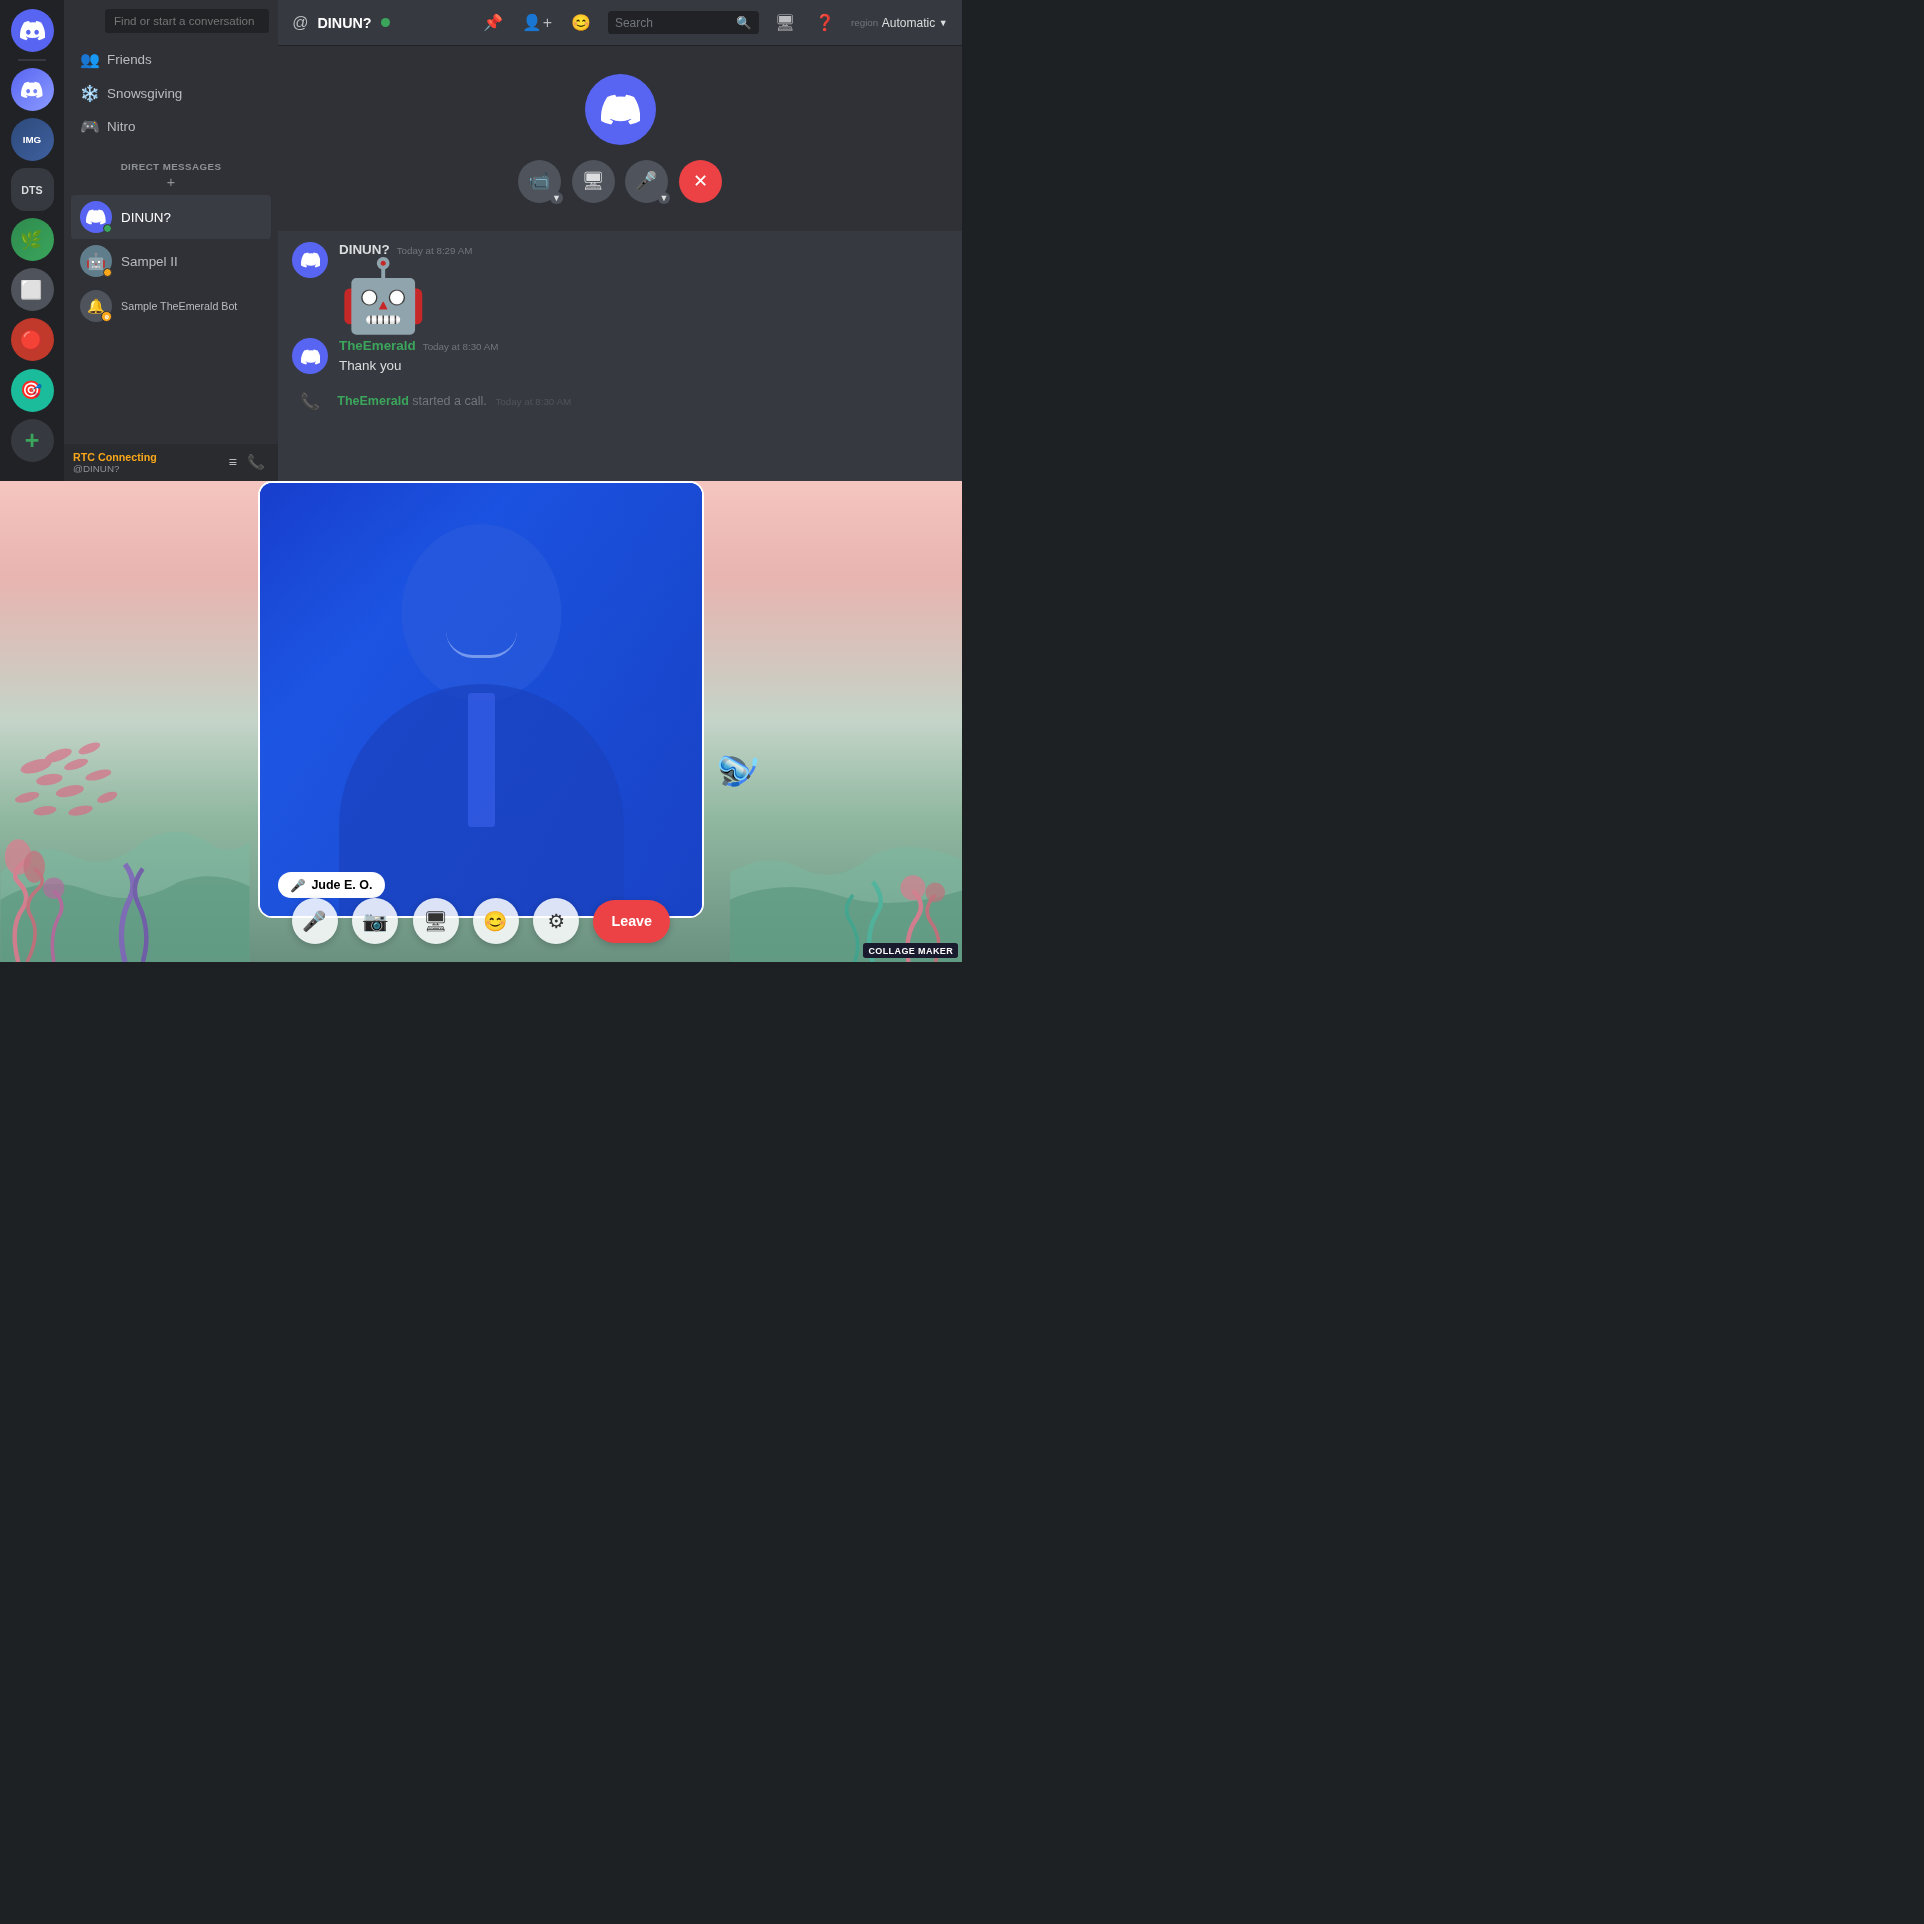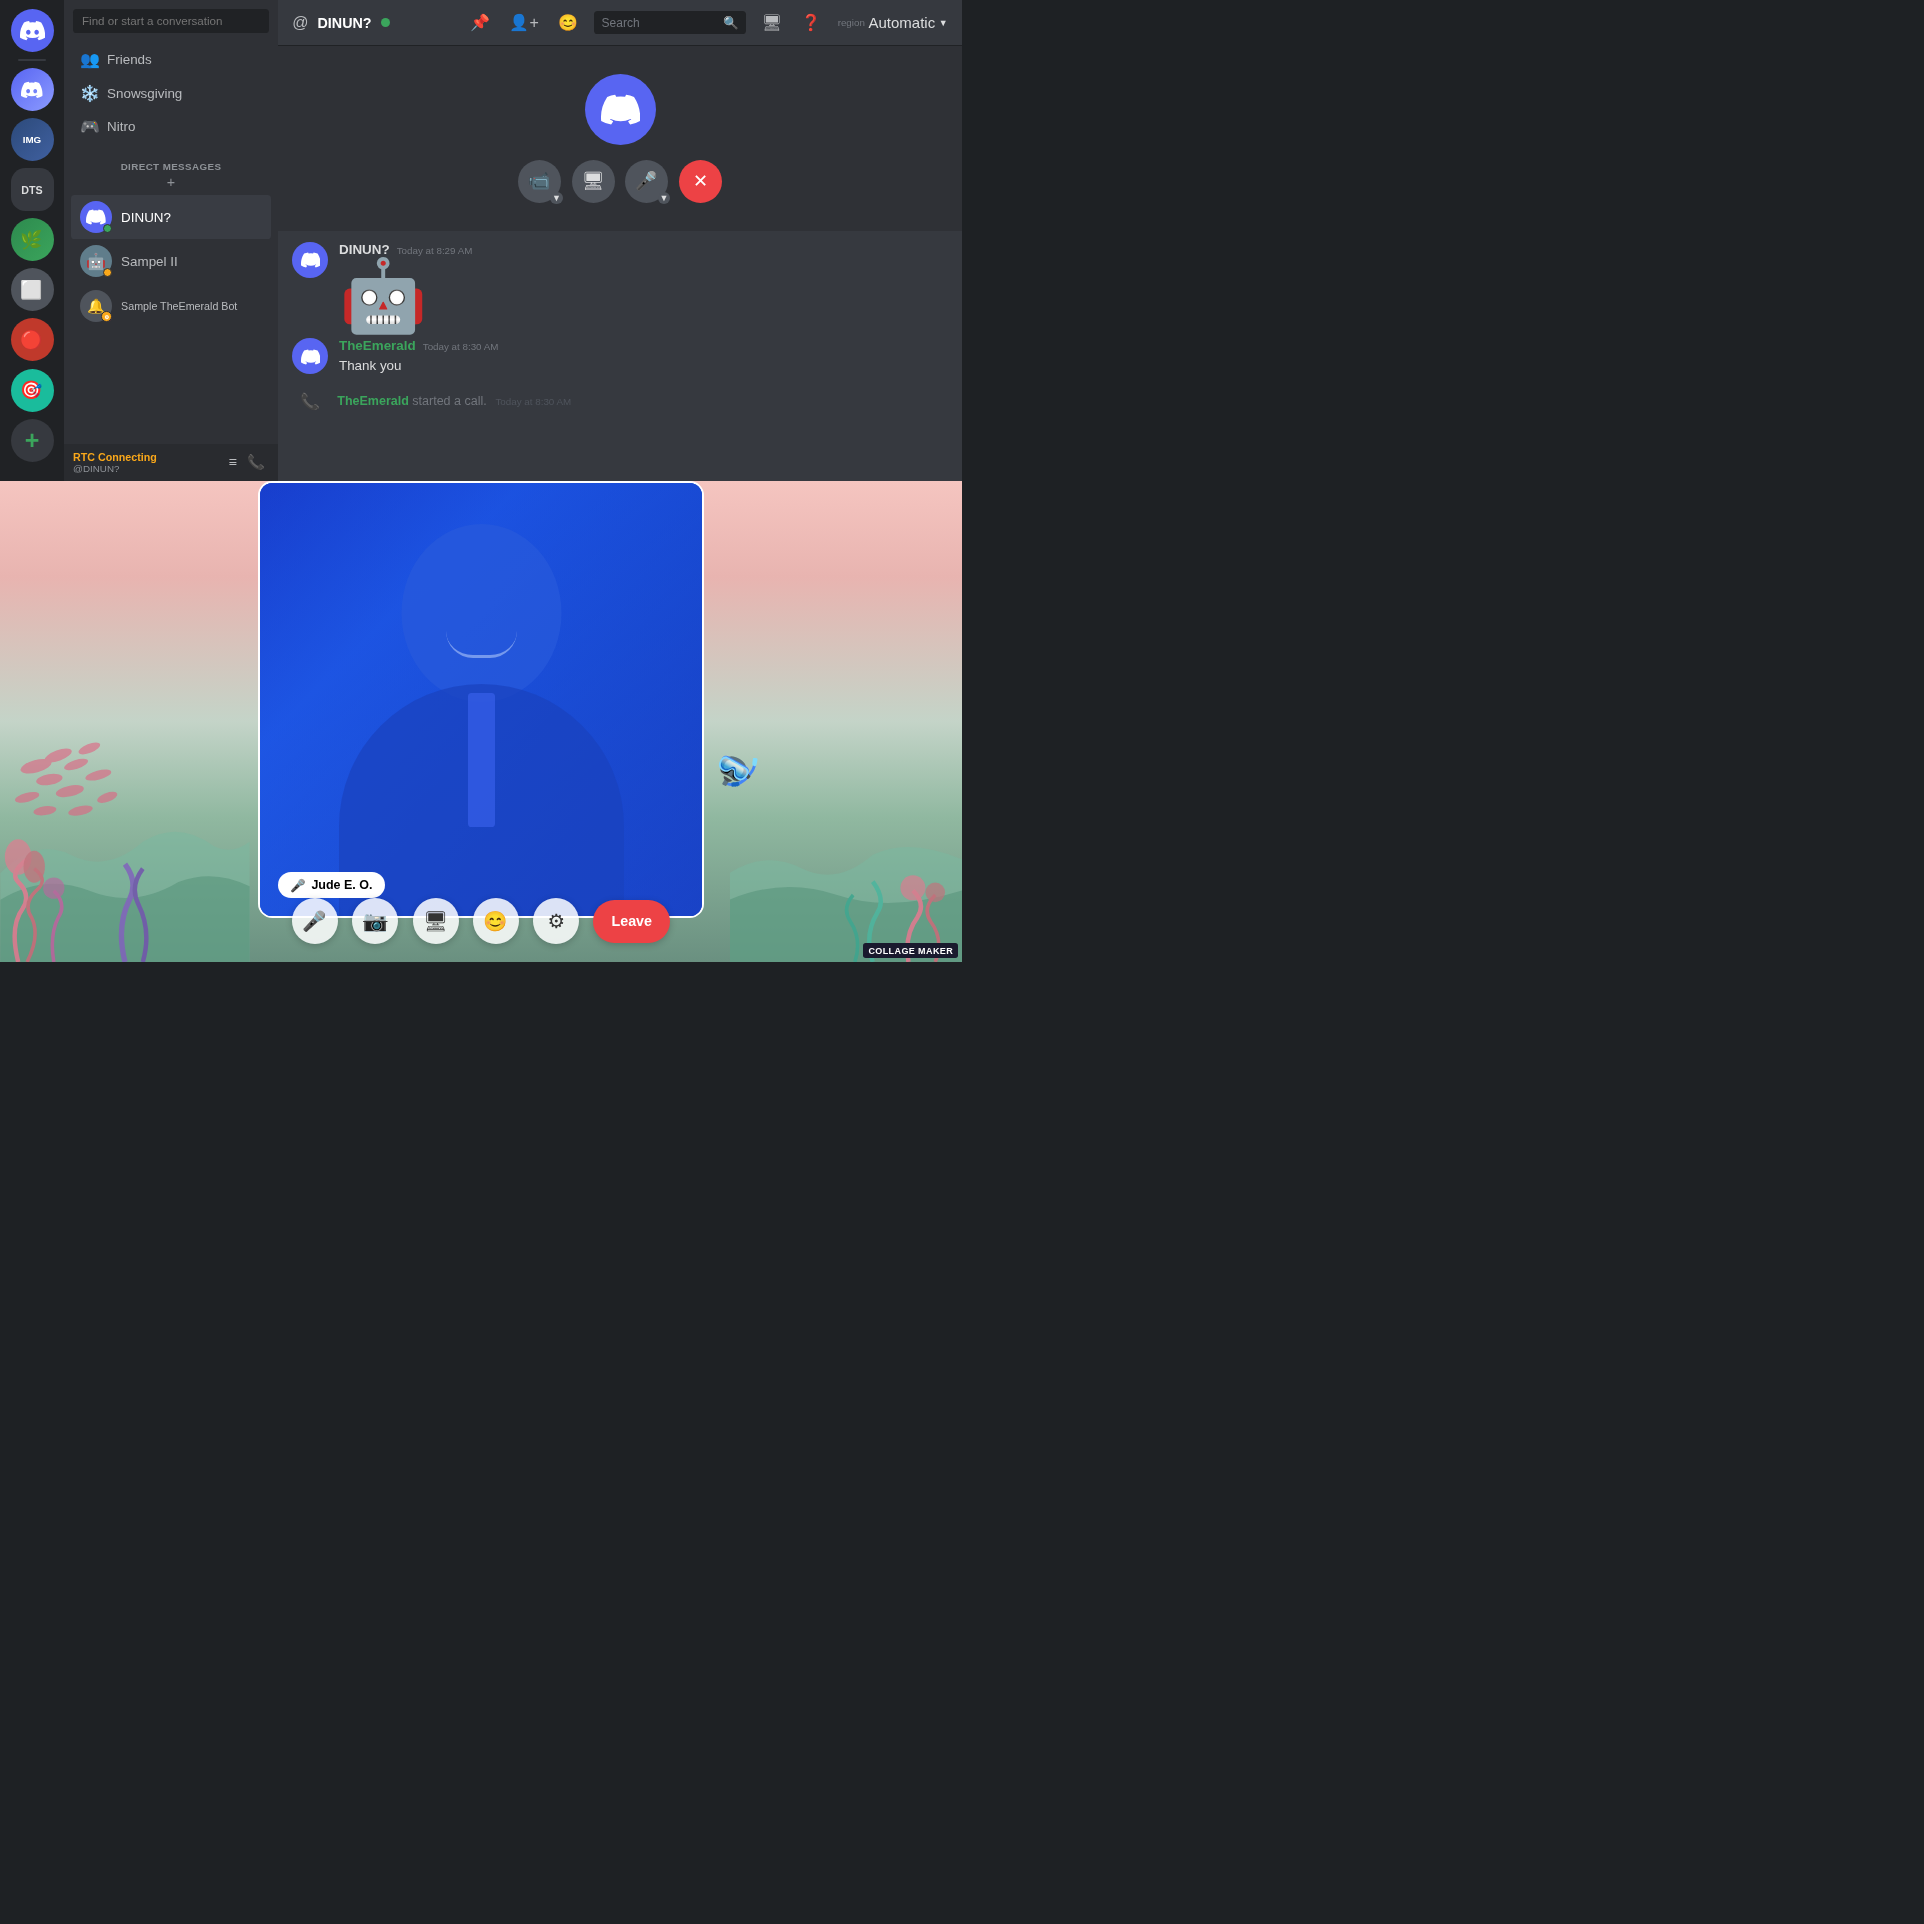--- a/index.html
+++ b/index.html
@@ -76,20 +76,21 @@
       width: 214px;
       height: 481px;
       background: #2f3136;
       display: flex;
       flex-direction: column;
       flex-shrink: 0;
     }
 
     .dm-search {
       padding: 9px 9px 7.1px;
+      margin-left: 32px;
     }
 
     .dm-search-input {
       width: 100%;
       background: #202225;
       border: none;
       border-radius: 3.6px;
       padding: 5.3px 9px;
       color: #dcddde;
       font-size: 11.6px;
@@ -833,21 +834,21 @@
         <div class="header-search">
           <input type="text" style="background: none; border: none; outline: none; color: rgb(220, 221, 222); font-size: 12px; width: 116px;" placeholder="Search">
           <span style="color:#72767d; font-size:12.5px;">🔍</span>
         </div>
 
         <button class="header-icon-btn" title="Inbox">🖥</button>
         <button class="header-icon-btn" title="Help">❓</button>
 
         <div class="region-selector">
           <span style="color:#72767d;font-size:9.8px;">region</span>
-          <span style="color:#dcddde;font-size:15px;">Automatic</span>
+          <span style="color:#dcddde;font-size:12px;">Automatic</span>
           <span style="color:#dcddde;font-size:9px;">▼</span>
         </div>
       </div>
     </div>
 
     <div class="voice-call-area">
 
       <div class="voice-avatar">
         <svg width="39" height="39" viewBox="0 0 71 55" fill="white">
           <path d="M60.1 4.9A58.6 58.6 0 0 0 45.7.8a40.7 40.7 0 0 0-1.8 3.7 54.2 54.2 0 0 0-16.3 0A38.3 38.3 0 0 0 25.8.8 58.5 58.5 0 0 0 11.3 4.9C1.6 19.7-1 34.1.3 48.3A59 59 0 0 0 18.4 55a43.8 43.8 0 0 0 3.8-6.2 38.5 38.5 0 0 1-6-2.9l1.5-1.1a42.3 42.3 0 0 0 36.1 0l1.5 1.1a38.5 38.5 0 0 1-6 2.9 43.8 43.8 0 0 0 3.8 6.2A58.7 58.7 0 0 0 71 48.3C72.6 31.8 68.3 17.5 60.1 4.9Z"></path>

